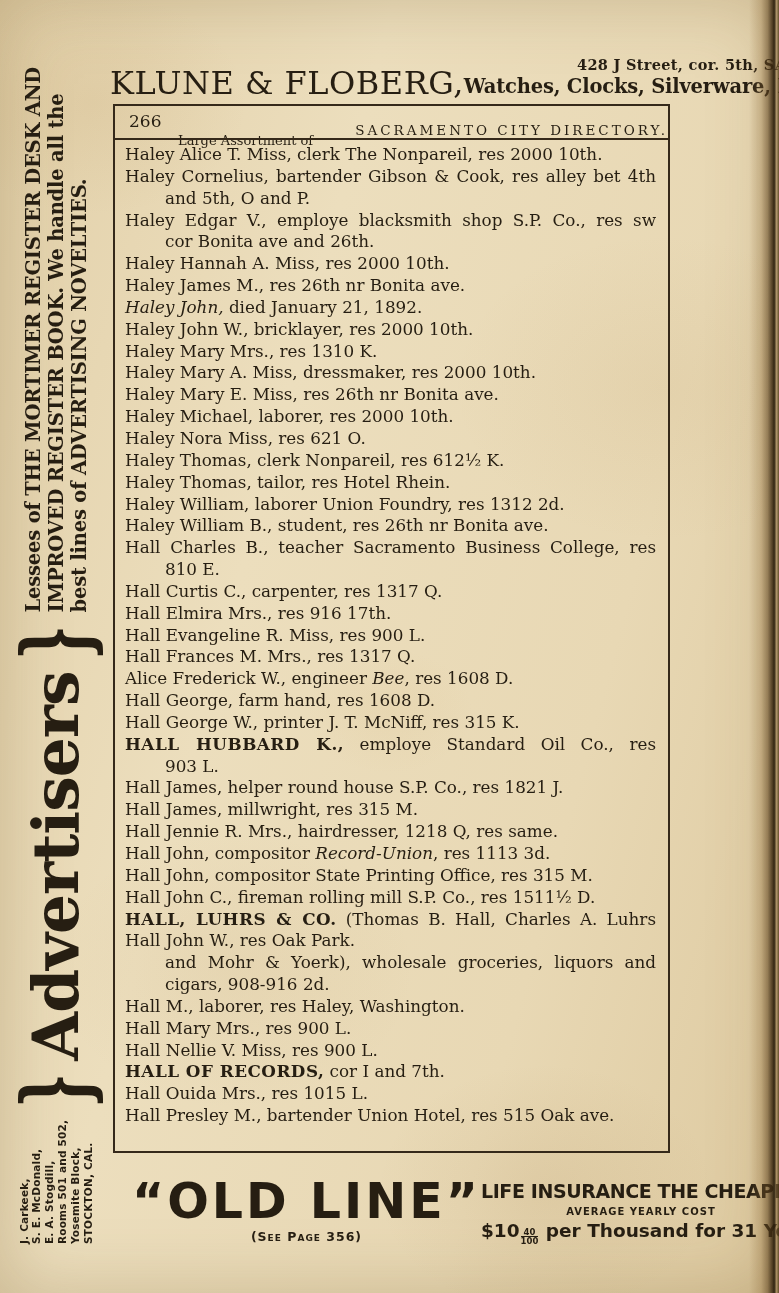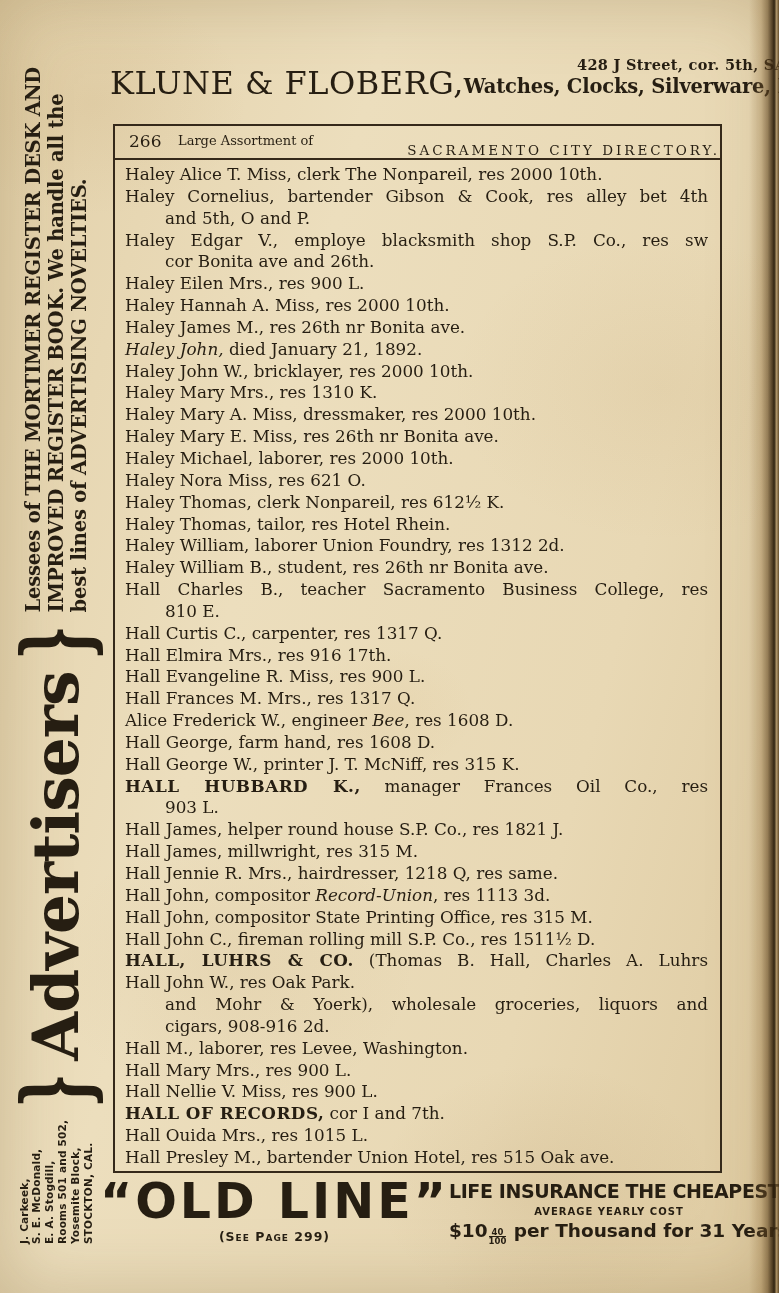--- a/index.html
+++ b/index.html
@@ -39,36 +39,36 @@
   
   .top-ad{position:absolute;left:110px;top:56px;width:658px;display:flex;
     justify-content:space-between;align-items:flex-start;}
   .ta-left{position:relative;padding-top:8px;}
   .ta-name{font-size:32px;letter-spacing:0.5px;white-space:nowrap;}
   .ta-tag{font-weight:normal;font-size:13px;position:relative;left:68px;top:-5px;white-space:nowrap;margin-top:36px;}
   .ta-right{text-align:right;padding-top:0;}
   .ta-addr{font-weight:bold;font-size:14.5px;letter-spacing:0.3px;white-space:nowrap;}
   .ta-prod{font-weight:bold;font-size:19.5px;margin-top:2px;letter-spacing:-0.2px;white-space:nowrap;}
   
-  .dirbox{position:absolute;left:113px;top:124px;width:609px;height:1049px;
+  .dirbox{position:absolute;left:113px;top:104px;width:557px;height:1049px;
     border:2px solid #35291a;box-sizing:border-box;overflow:hidden;}
   .dir-head{position:relative;height:32px;border-bottom:2px solid #35291a;}
   .pgnum{position:absolute;left:14px;top:5px;font-size:17px;}
   .dir-title{display:block;text-align:right;padding-top:16px;font-size:13.5px;letter-spacing:3px;}
   .entries{padding:4px 12px 0 10px;font-size:16.8px;line-height:21.85px;}
   .eline{white-space:nowrap;}
   .eline.just{white-space:normal;text-align:justify;text-align-last:justify;}
   .eline.cont{padding-left:40px;}
   .s-b{font-weight:bold;letter-spacing:0.5px;}
   .s-i{font-style:italic;margin-top:40px;}
   
   .bottom-ad{position:absolute;left:100px;top:1176px;width:666px;display:flex;
     justify-content:space-between;align-items:flex-start;
     font-family:"DejaVu Sans",sans-serif;}
-  .ba-left{text-align:center;}
+  .ba-left{text-align:center;margin-left:32px;}
   .ba-brand{font-weight:bold;font-size:49px;letter-spacing:3px;line-height:1.05;white-space:nowrap;}
   .ba-see{font-weight:bold;font-size:12.5px;font-variant:small-caps;letter-spacing:1px;margin-top:2px;}
   .ba-right{width:320px;text-align:center;padding-top:4px;}
   .ba-headline{font-weight:bold;font-size:19px;letter-spacing:-0.4px;white-space:nowrap;}
   .ba-sub{font-weight:bold;font-size:10px;letter-spacing:1px;margin-top:4px;}
   .ba-cost{font-weight:bold;font-size:18.5px;margin-top:3px;white-space:nowrap;}
   .frac{display:inline-flex;flex-direction:column;vertical-align:2px;
     font-size:8.5px;line-height:8px;font-weight:bold;margin:0 1px;}
   .frac .fn{border-bottom:1px solid #261e12;}
 </style>
@@ -112,21 +112,20 @@
     <div class="dir-head">
       <span class="pgnum">266</span>
       <span class="dir-title">SACRAMENTO CITY DIRECTORY.</span>
     </div>
     <div class="entries" id="entries">
         <div class="eline"><span class="s-r">Haley Alice T. Miss, clerk The Nonpareil, res 2000 10th.</span></div>
         <div class="eline just"><span class="s-r">Haley Cornelius, bartender Gibson &amp; Cook, res alley bet 4th</span></div>
         <div class="eline cont"><span class="s-r">and 5th, O and P.</span></div>
         <div class="eline just"><span class="s-r">Haley Edgar V., employe blacksmith shop S.P. Co., res sw</span></div>
         <div class="eline cont"><span class="s-r">cor Bonita ave and 26th.</span></div>
-        <div class="eline"><span class="s-r">Haley Eilen Mrs., res 900 L.</span></div>
         <div class="eline"><span class="s-r">Haley Hannah A. Miss, res 2000 10th.</span></div>
         <div class="eline"><span class="s-r">Haley James M., res 26th nr Bonita ave.</span></div>
         <div class="eline"><span class="s-i">Haley John,</span><span class="s-r"> died January 21, 1892.</span></div>
         <div class="eline"><span class="s-r">Haley John W., bricklayer, res 2000 10th.</span></div>
         <div class="eline"><span class="s-r">Haley Mary Mrs., res 1310 K.</span></div>
         <div class="eline"><span class="s-r">Haley Mary A. Miss, dressmaker, res 2000 10th.</span></div>
         <div class="eline"><span class="s-r">Haley Mary E. Miss, res 26th nr Bonita ave.</span></div>
         <div class="eline"><span class="s-r">Haley Michael, laborer, res 2000 10th.</span></div>
         <div class="eline"><span class="s-r">Haley Nora Miss, res 621 O.</span></div>
         <div class="eline"><span class="s-r">Haley Thomas, clerk Nonpareil, res 612½ K.</span></div>
@@ -135,45 +134,45 @@
         <div class="eline"><span class="s-r">Haley William B., student, res 26th nr Bonita ave.</span></div>
         <div class="eline just"><span class="s-r">Hall Charles B., teacher Sacramento Business College, res</span></div>
         <div class="eline cont"><span class="s-r">810 E.</span></div>
         <div class="eline"><span class="s-r">Hall Curtis C., carpenter, res 1317 Q.</span></div>
         <div class="eline"><span class="s-r">Hall Elmira Mrs., res 916 17th.</span></div>
         <div class="eline"><span class="s-r">Hall Evangeline R. Miss, res 900 L.</span></div>
         <div class="eline"><span class="s-r">Hall Frances M. Mrs., res 1317 Q.</span></div>
         <div class="eline"><span class="s-r">Alice Frederick W., engineer </span><span class="s-i">Bee</span><span class="s-r">, res 1608 D.</span></div>
         <div class="eline"><span class="s-r">Hall George, farm hand, res 1608 D.</span></div>
         <div class="eline"><span class="s-r">Hall George W., printer J. T. McNiff, res 315 K.</span></div>
-        <div class="eline just"><span class="s-b">HALL HUBBARD K.,</span><span class="s-r"> manager Frances Oil Co., res</span></div>
+        <div class="eline just"><span class="s-b">HALL HUBBARD K.,</span><span class="s-r"> employe Standard Oil Co., res</span></div>
         <div class="eline cont"><span class="s-r">903 L.</span></div>
         <div class="eline"><span class="s-r">Hall James, helper round house S.P. Co., res 1821 J.</span></div>
         <div class="eline"><span class="s-r">Hall James, millwright, res 315 M.</span></div>
         <div class="eline"><span class="s-r">Hall Jennie R. Mrs., hairdresser, 1218 Q, res same.</span></div>
         <div class="eline"><span class="s-r">Hall John, compositor </span><span class="s-i">Record-Union</span><span class="s-r">, res 1113 3d.</span></div>
         <div class="eline"><span class="s-r">Hall John, compositor State Printing Office, res 315 M.</span></div>
         <div class="eline"><span class="s-r">Hall John C., fireman rolling mill S.P. Co., res 1511½ D.</span></div>
         <div class="eline just"><span class="s-b">HALL, LUHRS &amp; CO.</span><span class="s-r"> (Thomas B. Hall, Charles A. Luhrs</span></div>
         <div class="eline"><span class="s-r">Hall John W., res Oak Park.</span></div>
         <div class="eline cont just"><span class="s-r">and Mohr &amp; Yoerk), wholesale groceries, liquors and</span></div>
         <div class="eline cont"><span class="s-r">cigars, 908-916 2d.</span></div>
-        <div class="eline"><span class="s-r">Hall M., laborer, res Levee, Washington.</span></div>
+        <div class="eline"><span class="s-r">Hall M., laborer, res Haley, Washington.</span></div>
         <div class="eline"><span class="s-r">Hall Mary Mrs., res 900 L.</span></div>
         <div class="eline"><span class="s-r">Hall Nellie V. Miss, res 900 L.</span></div>
         <div class="eline"><span class="s-b">HALL OF RECORDS,</span><span class="s-r"> cor I and 7th.</span></div>
         <div class="eline"><span class="s-r">Hall Ouida Mrs., res 1015 L.</span></div>
         <div class="eline"><span class="s-r">Hall Presley M., bartender Union Hotel, res 515 Oak ave.</span></div>
       </div>
   </div>
 
   <div class="bottom-ad">
     <div class="ba-left">
       <div class="ba-brand">“OLD LINE”</div>
-      <div class="ba-see">(See Page 299)</div>
+      <div class="ba-see">(See Page 356)</div>
     </div>
     <div class="ba-right">
       <div class="ba-headline">LIFE INSURANCE THE CHEAPEST</div>
       <div class="ba-sub">AVERAGE YEARLY COST</div>
       <div class="ba-cost">
         <span>$10</span><span class="frac">
             <span class="fn">40</span>
             <span class="fd">100</span>
           </span><span> per Thousand for 31 Years</span>
       </div>

